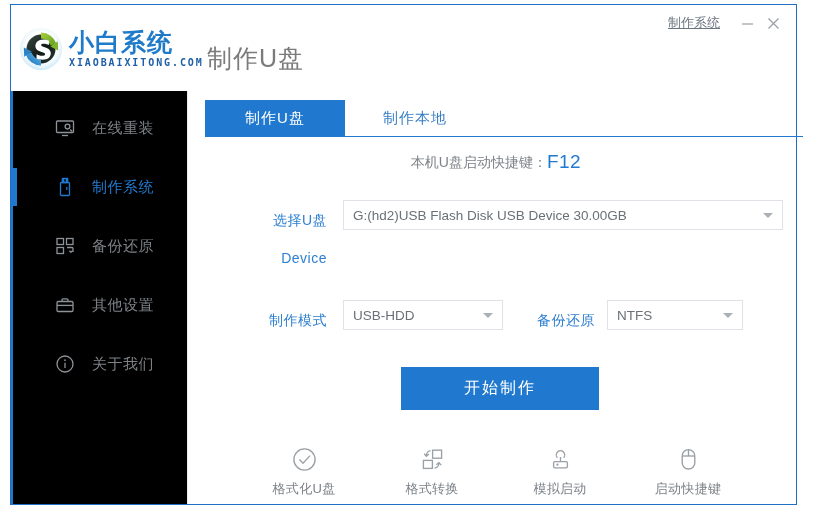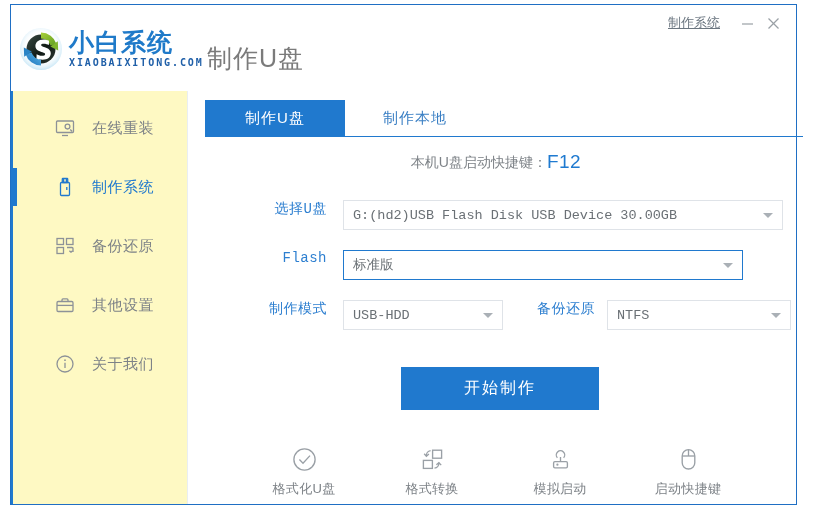--- a/index.html
+++ b/index.html
@@ -54,21 +54,21 @@
   .winbtn{
     width:26px;height:22px;display:flex;align-items:center;justify-content:center;
     cursor:pointer;color:#8a8f94;
   }
   .winbtn svg{display:block;}
 
   
   .sidebar{
     position:absolute;left:0;top:86px;width:176px;bottom:0;
     border-right:1px solid #e9eef3;
-    background:#fef9c3;
+    background:#000000;
   }
   .side-rail{
     position:absolute;left:0;top:0;bottom:0;width:2px;background:#2079ce;
   }
   .side-item{
     position:absolute;left:0;width:176px;height:46px;
     display:flex;align-items:center;cursor:pointer;
   }
   .side-item .ic{
     width:24px;height:24px;margin-left:42px;flex:none;
@@ -98,21 +98,21 @@
     position:absolute;left:18px;top:45px;width:598px;height:1px;background:#2079ce;
   }
 
   .hint{
     position:absolute;left:0;top:60px;width:618px;text-align:center;
     font-size:14px;color:#7d8287;
   }
   .hint .key{color:#1f7ad0;font-size:19px;vertical-align:-1px;letter-spacing:0.5px;}
 
   .form{position:absolute;left:0;top:0;width:618px;}
-  .row{position:absolute;display:flex;align-items:flex-start;font-family:Liberation Mono, monospace;}
+  .row{position:absolute;display:flex;align-items:flex-end;}
   .flabel{
     font-size:14px;color:#2d7fd0;text-align:right;letter-spacing:0.5px;
   }
   .sel{
     position:relative;height:30px;border:1px solid #dfe3e8;background:#fff;
     display:flex;align-items:center;box-sizing:border-box;cursor:pointer;
   }
   .sel.focus{border-color:#2079ce;}
   .sel .val{
     font-size:13.5px;color:#6a7075;padding-left:9px;
@@ -291,35 +291,31 @@
 
       <div class="row" style="left:64px;top:109px;">
         <span class="flabel" style="width:76px">选择U盘</span>
         <span class="sel" style="width:440px;margin-left:16px">
           <span class="val">G:(hd2)USB Flash Disk USB Device 30.00GB</span>
           <span class="car"></span>
         </span>
       </div>
 
       <div class="row" style="left:64px;top:159px;">
-        <span class="flabel" style="width:76px">Flash</span>
-        <span class="sel focus" style="width:400px;margin-left:16px">
-          <span class="val">标准版</span>
-          <span class="car"></span>
-        </span>
+        <span class="flabel" style="width:76px">Device</span>
       </div>
 
       <div class="row" style="left:64px;top:209px;">
         <span class="flabel" style="width:76px">制作模式</span>
         <span class="sel" style="width:160px;margin-left:16px">
           <span class="val">USB-HDD</span>
           <span class="car"></span>
         </span>
         <span class="flabel" style="width:76px;margin-left:16px">备份还原</span>
-        <span class="sel" style="width:184px;margin-left:12px">
+        <span class="sel" style="width:136px;margin-left:12px">
           <span class="val">NTFS</span>
           <span class="car"></span>
         </span>
       </div>
     </div>
 
     <button class="cta">开始制作</button>
 
     <div class="quick">
 

